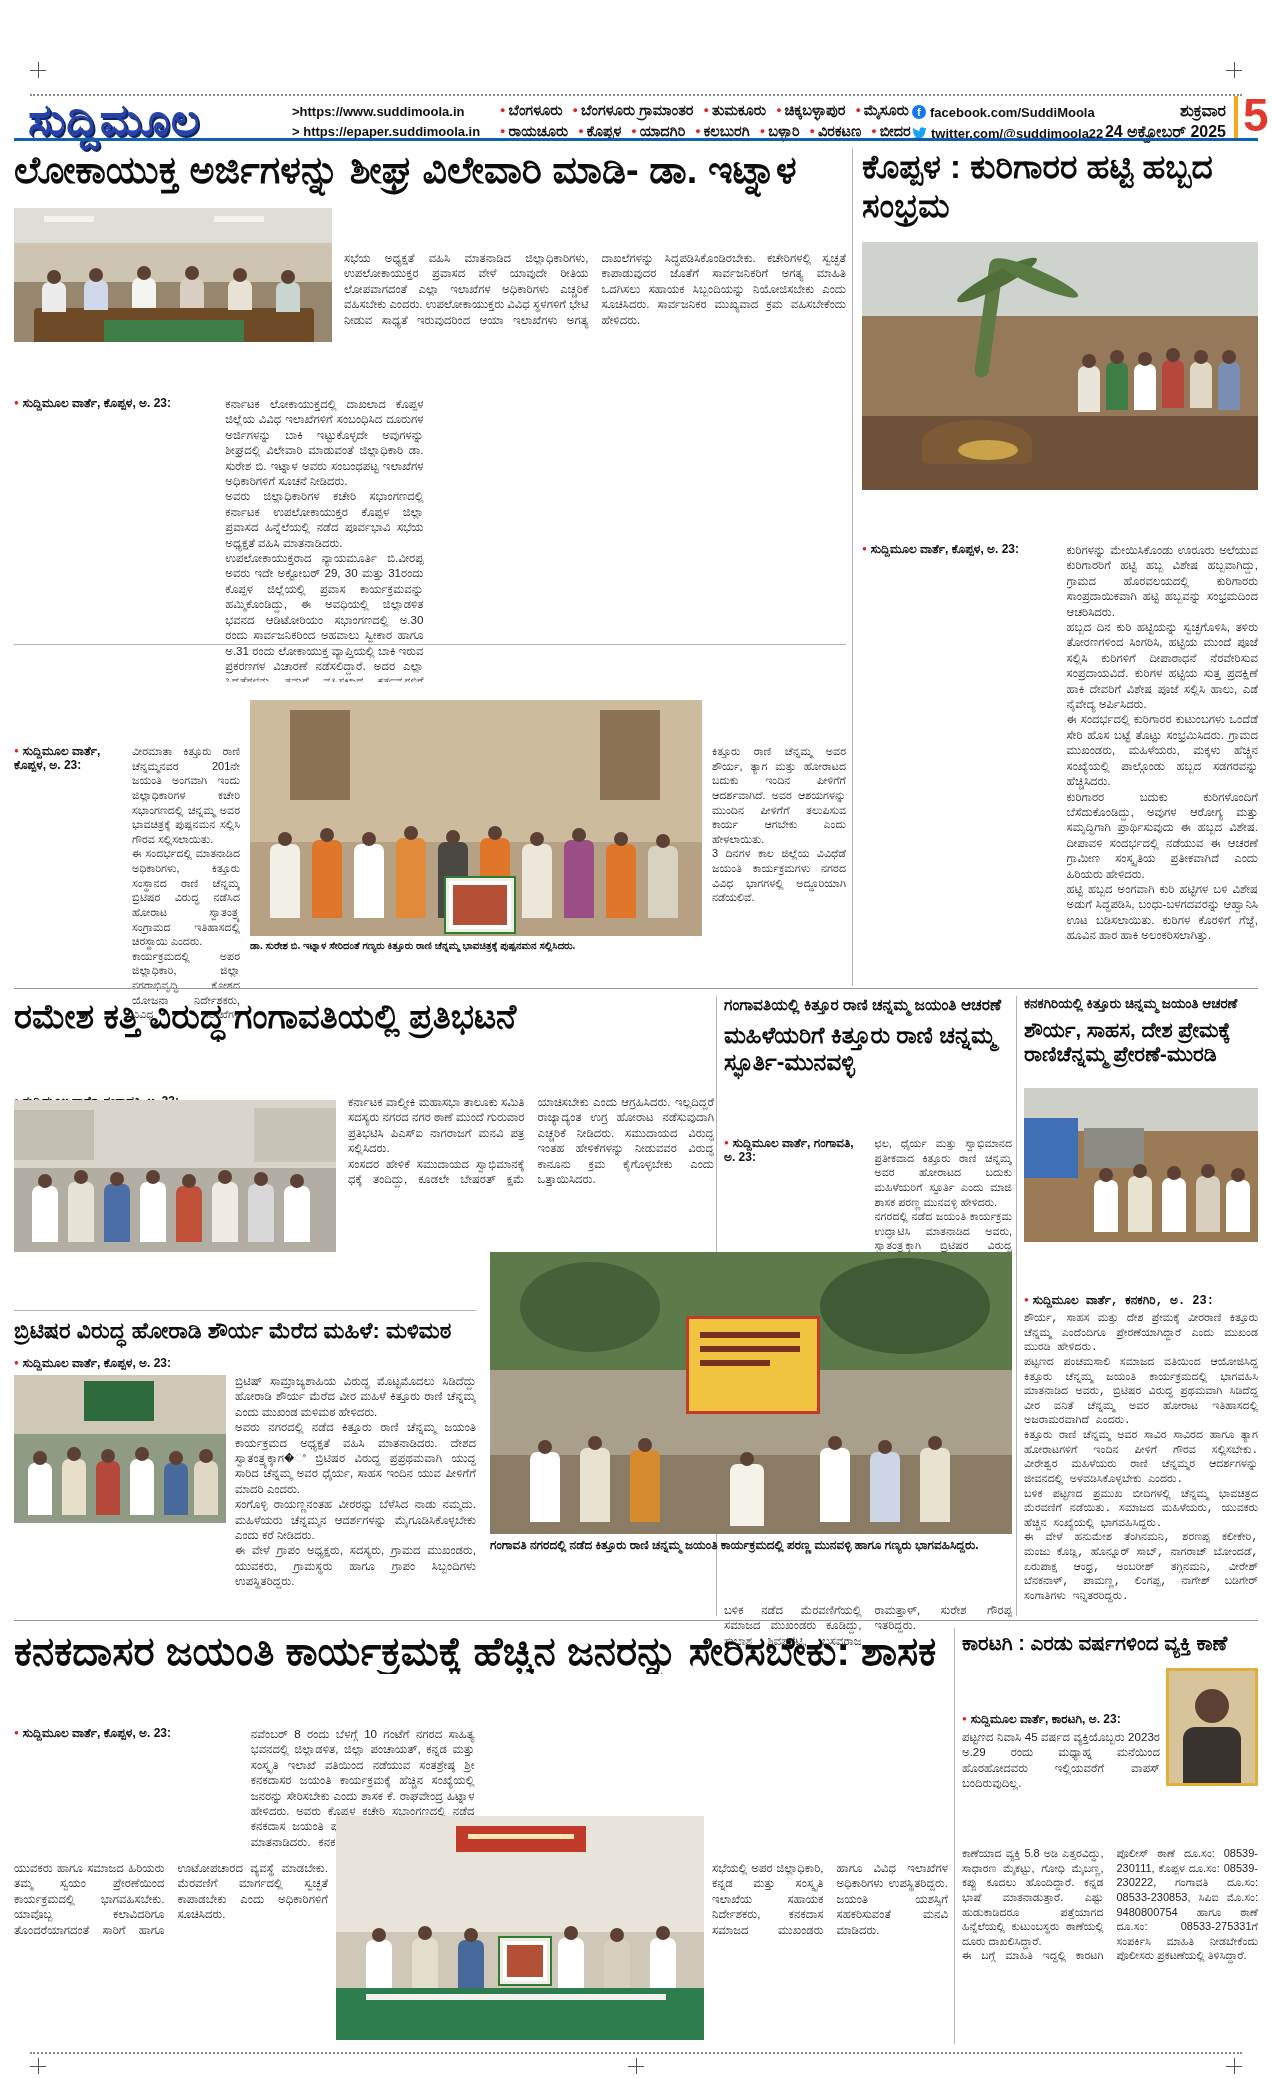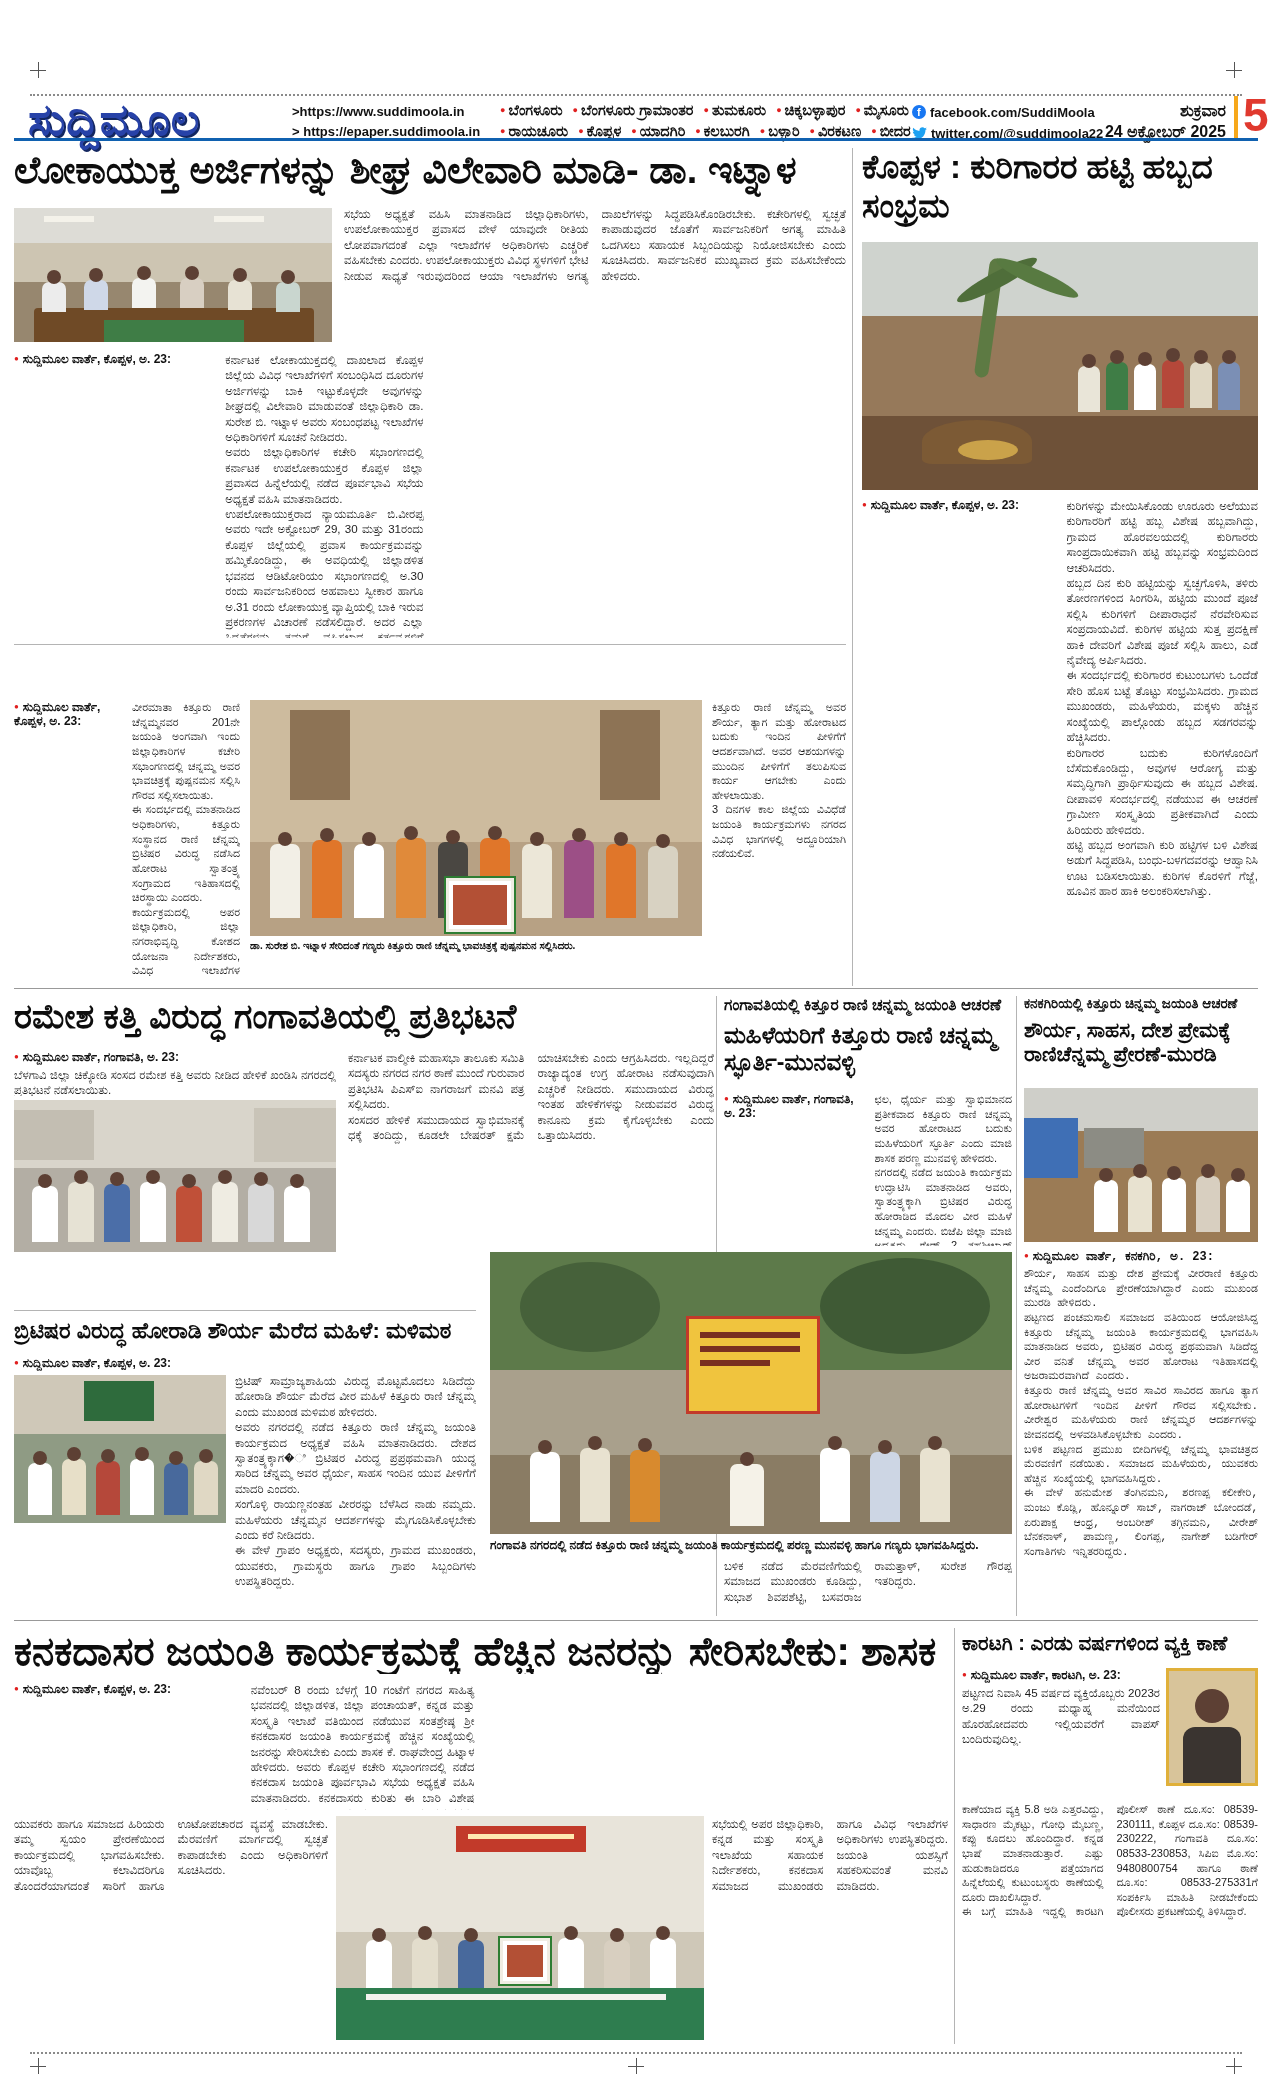--- a/index.html
+++ b/index.html
@@ -30,21 +30,21 @@
   .pagenum{font-size:46px;font-weight:700;color:#e0392e;line-height:1;}
   .bluebar{background:#1061b0;}
   .orangebar{background:#f7a81b;}
   
   .hl{font-weight:800;color:#0d0d0d;line-height:1.18;overflow:hidden;}
   .kick{font-weight:800;color:#0d0d0d;overflow:hidden;}
   .byline{font-weight:700;font-size:12px;color:#111;margin-bottom:3px;}
   .byline::before{content:"●";color:#e02020;font-size:8px;vertical-align:2px;margin-right:4px;}
   .txt{font-size:11.6px;line-height:1.33;text-align:justify;color:#1c1c1c;
        white-space:pre-line;overflow:hidden;}
-  .block{overflow:hidden;}
+  .block{overflow:hidden;margin-top:44px;}
   .cols2{column-count:2;column-gap:13px;}
   .cols4{column-count:4;column-gap:13px;}
   .cap{font-size:10px;font-weight:700;color:#111;line-height:1.2;overflow:hidden;}
   
   .photo{position:absolute;overflow:hidden;background:#cfc6b4;}
   .pr{position:absolute;border-radius:7px 7px 0 0;display:block;}
   .pr::before{content:"";position:absolute;left:50%;transform:translateX(-50%);top:-12px;
               width:14px;height:14px;border-radius:50%;background:#5d4034;}
   .portrait{position:absolute;background:#fff;border:3px solid #f0ede4;box-shadow:0 0 0 2px #2e7d32;}
   .portrait::before{content:"";position:absolute;inset:4px;background:#b35035;}

